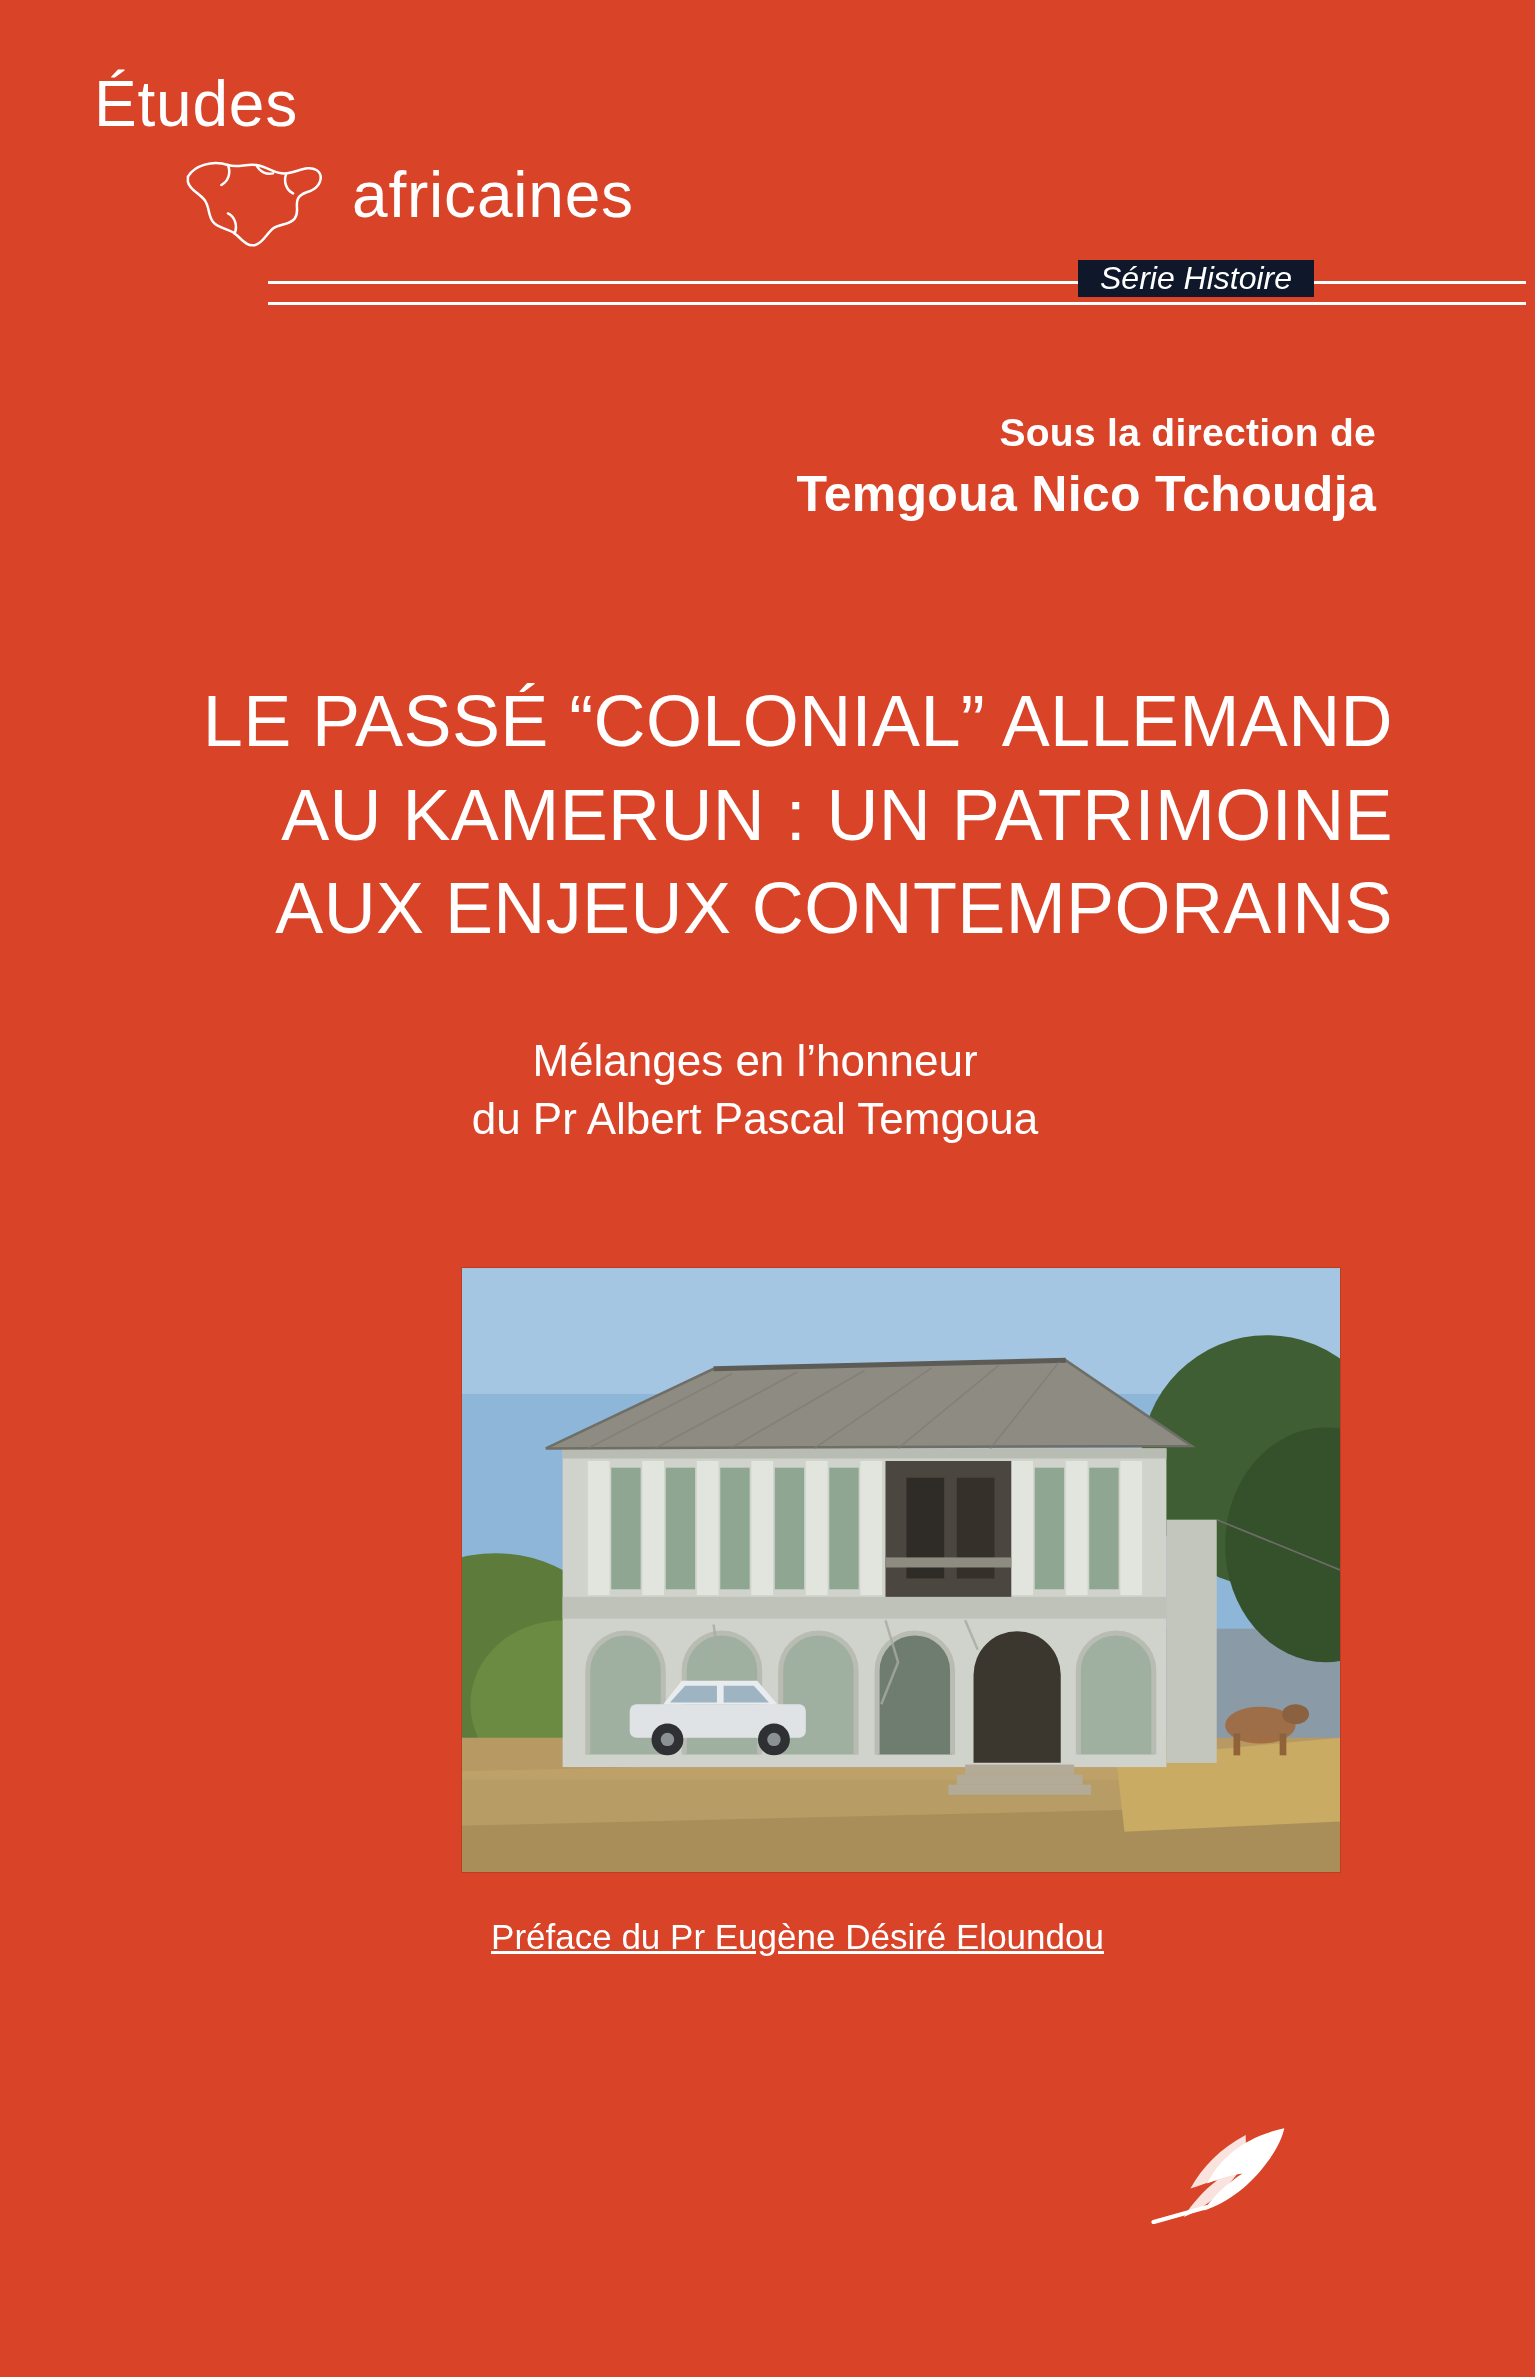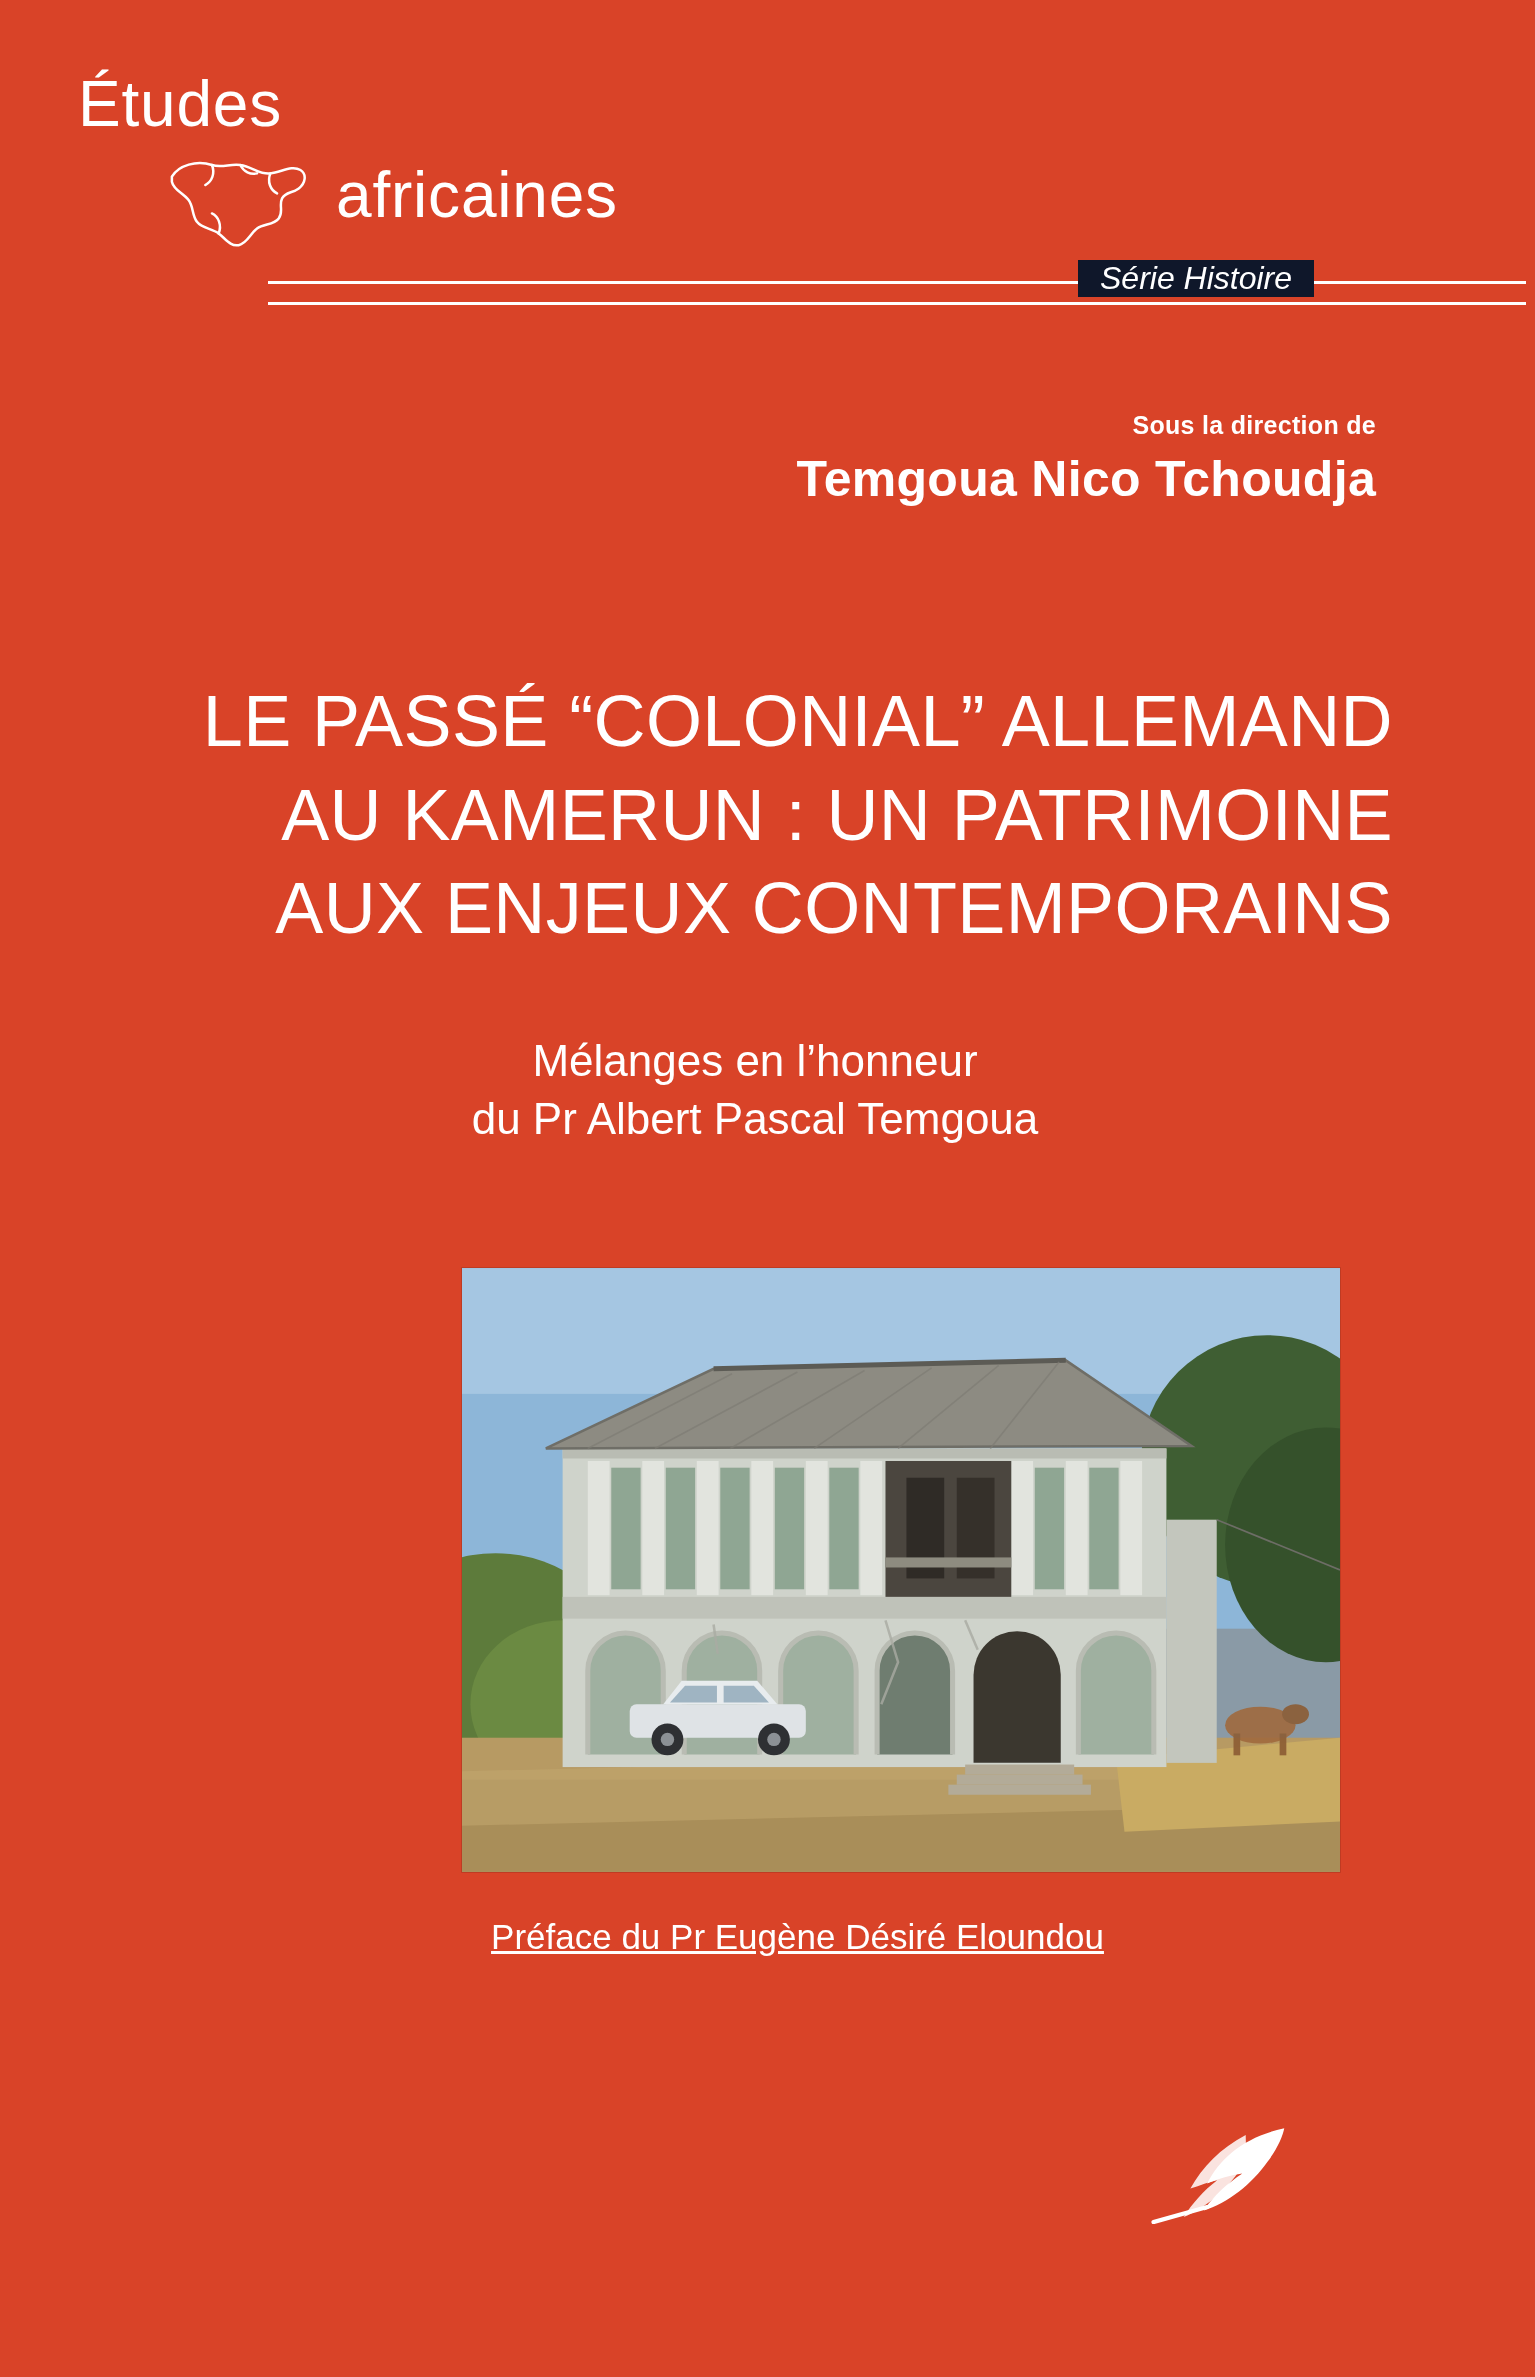--- a/index.html
+++ b/index.html
@@ -25,21 +25,21 @@
   
   .series-header {
     position: absolute;
     top: 59px;
     left: 0;
     width: 1535px;
     height: 235px;
   }
   .series-title {
     position: absolute;
-    left: 68px;
+    left: 84px;
     top: 8.4px;
     width: 604px;
     height: 185px;
     text-align: center;
   }
   .series-word-1 {
     position: absolute;
     left: 10px;
     top: 0px;
     font-size: 64px;
@@ -97,21 +97,21 @@
 
   
   .direction-block {
     position: absolute;
     top: 411px;
     left: 0;
     width: 1376px;
     text-align: right;
   }
   .direction-line {
-    font-size: 25px;
+    font-size: 39px;
     font-weight: 700;
     letter-spacing: 0.3px;
     margin-bottom: 10px;
   }
   .editor-name {
     font-size: 50px;
     font-weight: 700;
     letter-spacing: 0.3px;
   }
 

